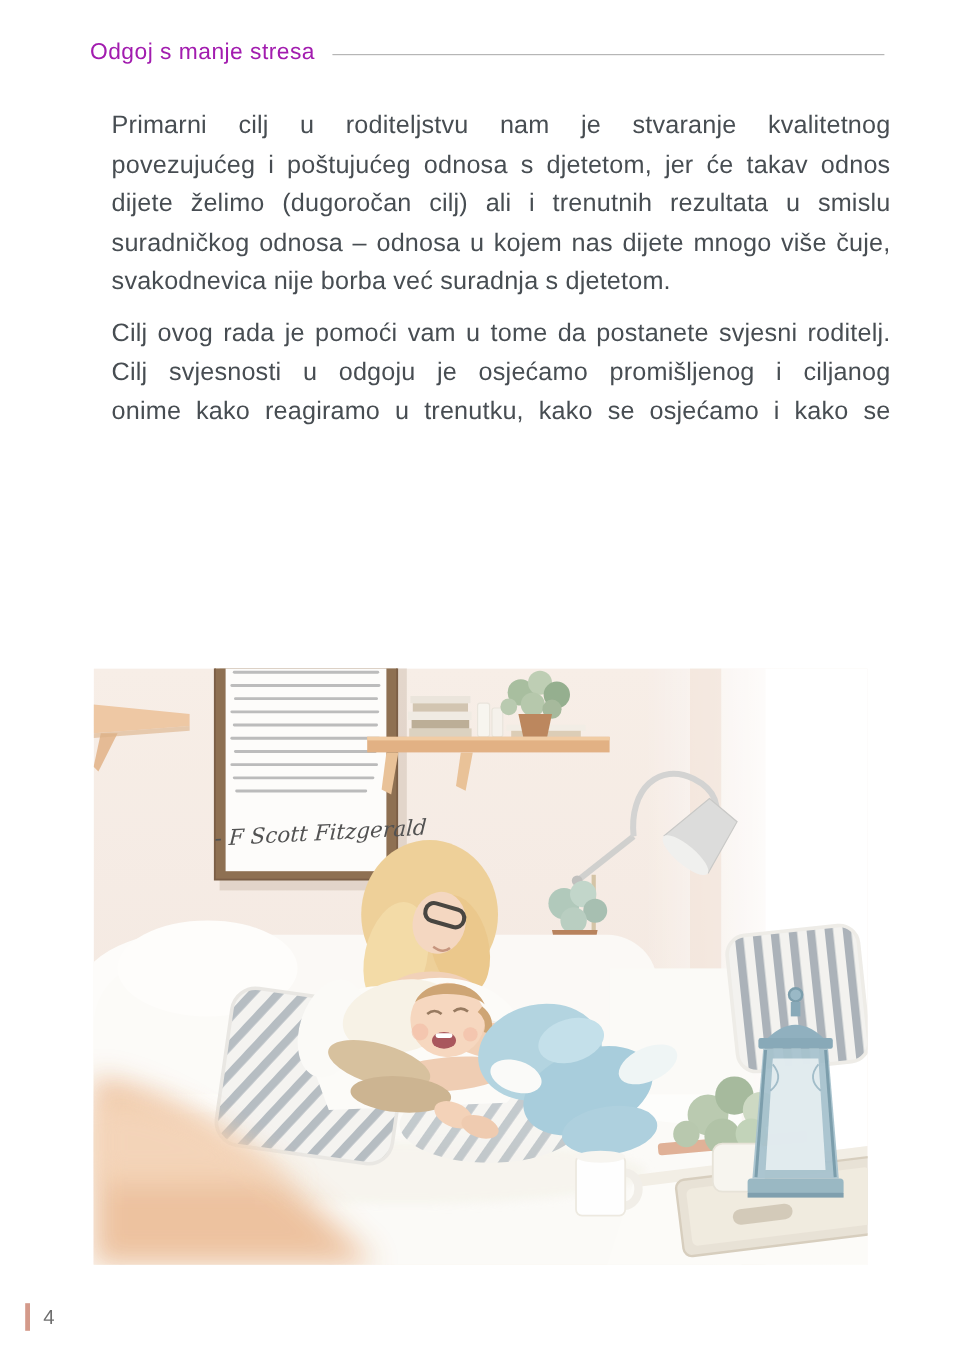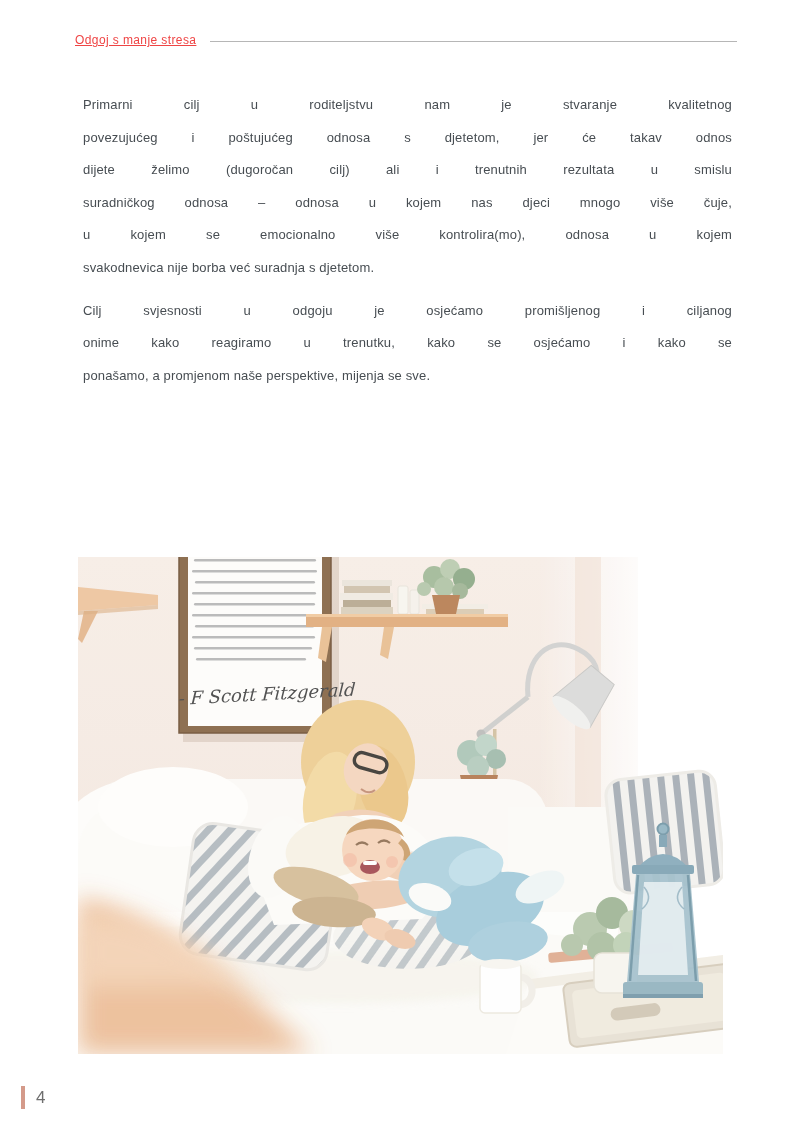--- a/index.html
+++ b/index.html
@@ -1,22 +1,22 @@
 <!DOCTYPE html>
 <html><head>
 <meta charset="utf-8">
 <style>
   html,body{margin:0;padding:0;background:#ffffff;}
   .page{position:relative;width:800px;height:1131px;background:#ffffff;overflow:hidden;
         font-family:"Liberation Sans",sans-serif;}
   .header{position:absolute;left:75px;top:33px;width:662px;display:flex;align-items:center;}
-  .header-title{font-size:12px;color:#ef4444;letter-spacing:.4px;white-space:nowrap;font-weight:400;text-decoration:underline;}
+  .header-title{font-size:19px;color:#a21caf;letter-spacing:.4px;white-space:nowrap;font-weight:400;}
   .header-rule{flex:1;height:1px;background:#b6b6b6;margin-left:14px;margin-top:2px;}
-  .bodytext{position:absolute;left:83px;top:89px;width:649px;color:#474d52;
-            font-size:13px;line-height:32.6px;letter-spacing:.15px;font-weight:400;}
+  .bodytext{position:absolute;left:93px;top:89px;width:649px;color:#474d52;
+            font-size:21px;line-height:32.6px;letter-spacing:.15px;font-weight:400;}
   .para+.para{margin-top:10px;}
   .jline{text-align:justify;text-align-last:justify;}
   .jline.last{text-align-last:left;}
   .photo{position:absolute;left:78px;top:557px;width:645px;height:497px;margin:0;}
   .photo svg{display:block;width:100%;height:100%;}
   .footer{position:absolute;left:21px;top:1086px;display:flex;align-items:flex-start;}
   .accent-bar{width:4px;height:23px;background:#d49a8a;}
   .page-num{margin-left:11px;font-size:17px;color:#6e6e6e;line-height:23px;}
 </style>
 </head>
@@ -27,28 +27,27 @@
   <header class="header">
     <span class="header-title">Odgoj s manje stresa</span>
     <div class="header-rule"></div>
   </header>
 
   <main class="bodytext">
     <div class="para">
       <div class="jline">Primarni cilj u roditeljstvu nam je stvaranje kvalitetnog</div>
       <div class="jline">povezujućeg i poštujućeg odnosa s djetetom, jer će takav odnos</div>
       <div class="jline">dijete želimo (dugoročan cilj) ali i trenutnih rezultata u smislu</div>
-      <div class="jline">suradničkog odnosa – odnosa u kojem nas djeci mnogo više čuje,</div>
-      <div class="jline">u kojem se emocionalno više kontrolira(mo), odnosa u kojem</div>
+      <div class="jline">suradničkog odnosa – odnosa u kojem nas dijete mnogo više čuje,</div>
       <div class="jline last">svakodnevica nije borba već suradnja s djetetom.</div>
     </div>
     <div class="para">
+      <div class="jline">Cilj ovog rada je pomoći vam u tome da postanete svjesni roditelj.</div>
       <div class="jline">Cilj svjesnosti u odgoju je osjećamo promišljenog i ciljanog</div>
       <div class="jline">onime kako reagiramo u trenutku, kako se osjećamo i kako se</div>
-      <div class="jline last">ponašamo, a promjenom naše perspektive, mijenja se sve.</div>
     </div>
   </main>
 
   <figure class="photo">
     <svg viewBox="0 0 645 497" preserveAspectRatio="none" aria-hidden="true">
       <defs>
         <linearGradient id="winLight" x1="0" y1="0" x2="1" y2="0">
           <stop offset="0" stop-color="#ffffff" stop-opacity="0"></stop>
           <stop offset="0.55" stop-color="#ffffff" stop-opacity="0.85"></stop>
           <stop offset="1" stop-color="#ffffff" stop-opacity="1"></stop>

